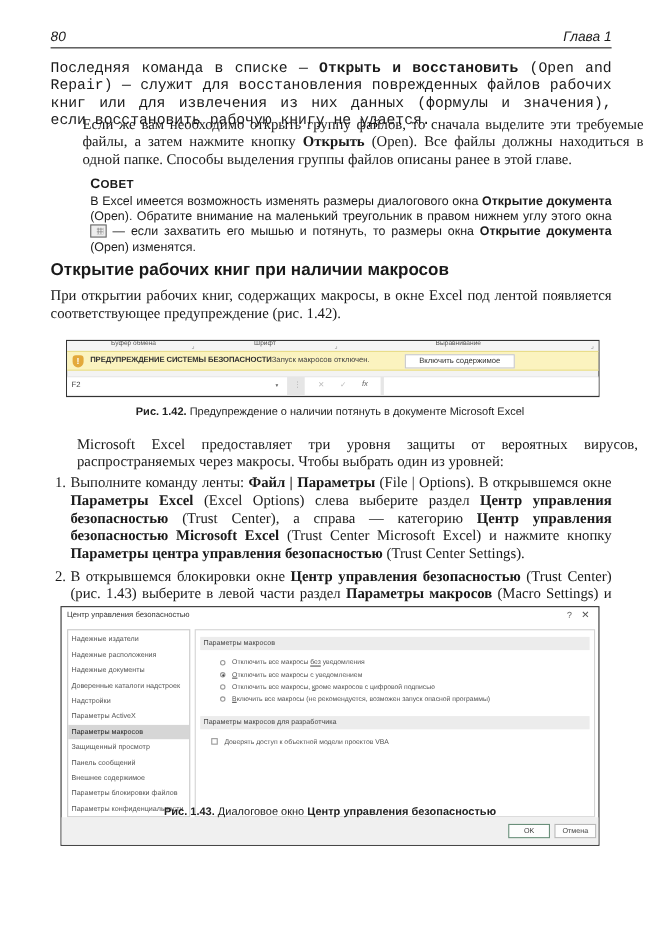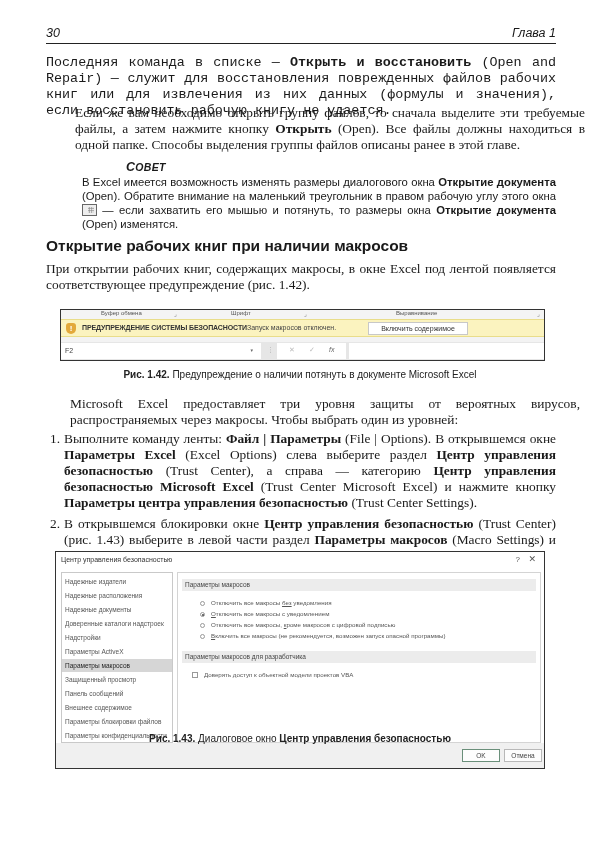--- a/index.html
+++ b/index.html
@@ -7,21 +7,21 @@
   body { position: relative; color: #1a1a1a; font-family: "Liberation Serif", serif; }
 
   .header { position: absolute; left: 46px; top: 26px; width: 510px; height: 18px; border-bottom: 1px solid #222; }
   .header .pn { position: absolute; left: 0; top: 0; font-family: "Liberation Sans", sans-serif; font-style: italic; font-size: 12.5px; }
   .header .ch { position: absolute; right: 0; top: 0; font-family: "Liberation Sans", sans-serif; font-style: italic; font-size: 12.5px; }
 
   .p { position: absolute; left: 46px; width: 510px; font-size: 13.4px; line-height: 16px; text-align: justify; }
   .p b { font-weight: bold; }
 
   .tip { position: absolute; left: 82px; top: 160px; width: 474px; font-family: "Liberation Sans", sans-serif; font-size: 11.3px; line-height: 14px; text-align: justify; }
-  .tip-title { font-weight: bold; font-style: italic; font-size: 12.5px; margin-bottom: 1px; letter-spacing: 0.3px; margin-left: 44px; }
+  .tip-title { font-weight: bold; font-size: 12.5px; margin-bottom: 1px; letter-spacing: 0.3px; }
   .tip-title .sc { font-size: 10.5px; }
   .grip { display: inline-block; width: 15px; height: 12px; border: 1px solid #666; background: #eee; vertical-align: -2px; position: relative; }
   .grip::after { content: ""; position: absolute; right: 2px; bottom: 2px; width: 6px; height: 6px; background-image: radial-gradient(#888 0.8px, transparent 1px); background-size: 2.5px 2.5px; }
 
   .h2 { position: absolute; left: 46px; top: 237px; font-family: "Liberation Sans", sans-serif; font-weight: bold; font-size: 15.5px; }
 
   
   .fig42 { position: absolute; left: 60px; top: 309px; width: 485px; height: 52px; border: 1px solid #333; background: #f3f3f3; font-family: "Liberation Sans", sans-serif; }
   .ribbon-groups { position: absolute; left: 0; top: 0; width: 100%; height: 9px; background: #f4f4f4; font-size: 6px; color: #555; }
   .ribbon-groups span { position: absolute; top: 0px; }
@@ -63,36 +63,36 @@
   .u { text-decoration: underline; }
   .dlg-footer { position: absolute; left: 0; bottom: 0; width: 100%; height: 25px; background: #f0f0f0; }
   .dlg-btn { position: absolute; top: 6px; height: 13px; background: #fdfdfd; border: 1px solid #b8b8b8; font-size: 6.5px; text-align: center; line-height: 11px; color: #444; }
   .dlg-btn.ok { left: 406px; width: 38px; border-color: #6a8f7a; }
   .dlg-btn.cancel { left: 448px; width: 38px; }
 </style>
 </head>
 <body>
 
 <div class="header">
-  <span class="pn">30</span>
+  <span class="pn">80</span>
   <span class="ch">Глава 1</span>
 </div>
 
 <p class="p" style="top:55px;font-family:Liberation Mono, monospace;">
   <span>Последняя команда в списке — </span><b>Открыть и восстановить</b><span> (Open and Repair) — служит для восстановления поврежденных файлов рабочих книг или для извлечения из них данных (формулы и значения), если восстановить рабочую книгу не удается.</span>
 </p>
 
 <p class="p" style="top:105px;margin-left:29px;">
   <span>Если же вам необходимо открыть группу файлов, то сначала выделите эти требуемые файлы, а затем нажмите кнопку </span><b>Открыть</b><span> (Open). Все файлы должны находиться в одной папке. Способы выделения группы файлов описаны ранее в этой главе.</span>
 </p>
 
 <div class="tip">
   <div class="tip-title"><span>С</span><span class="sc">ОВЕТ</span></div>
   <div>
-    <span>В Excel имеется возможность изменять размеры диалогового окна </span><b>Открытие документа</b><span> (Open). Обратите внимание на маленький треугольник в правом рабочую углу этого окна </span><span class="grip"></span><span> — если захватить его мышью и потянуть, то размеры окна </span><b>Открытие документа</b><span> (Open) изменятся.</span>
+    <span>В Excel имеется возможность изменять размеры диалогового окна </span><b>Открытие документа</b><span> (Open). Обратите внимание на маленький треугольник в правом нижнем углу этого окна </span><span class="grip"></span><span> — если захватить его мышью и потянуть, то размеры окна </span><b>Открытие документа</b><span> (Open) изменятся.</span>
   </div>
 </div>
 
 <h2 class="h2">Открытие рабочих книг при наличии макросов</h2>
 
 <p class="p" style="top:261px;">При открытии рабочих книг, содержащих макросы, в окне Excel под лентой появляется соответствующее предупреждение (рис. 1.42).</p>
 
 <div class="fig42">
   <div class="ribbon-groups">
     <span style="left:40px;">Буфер обмена</span>

